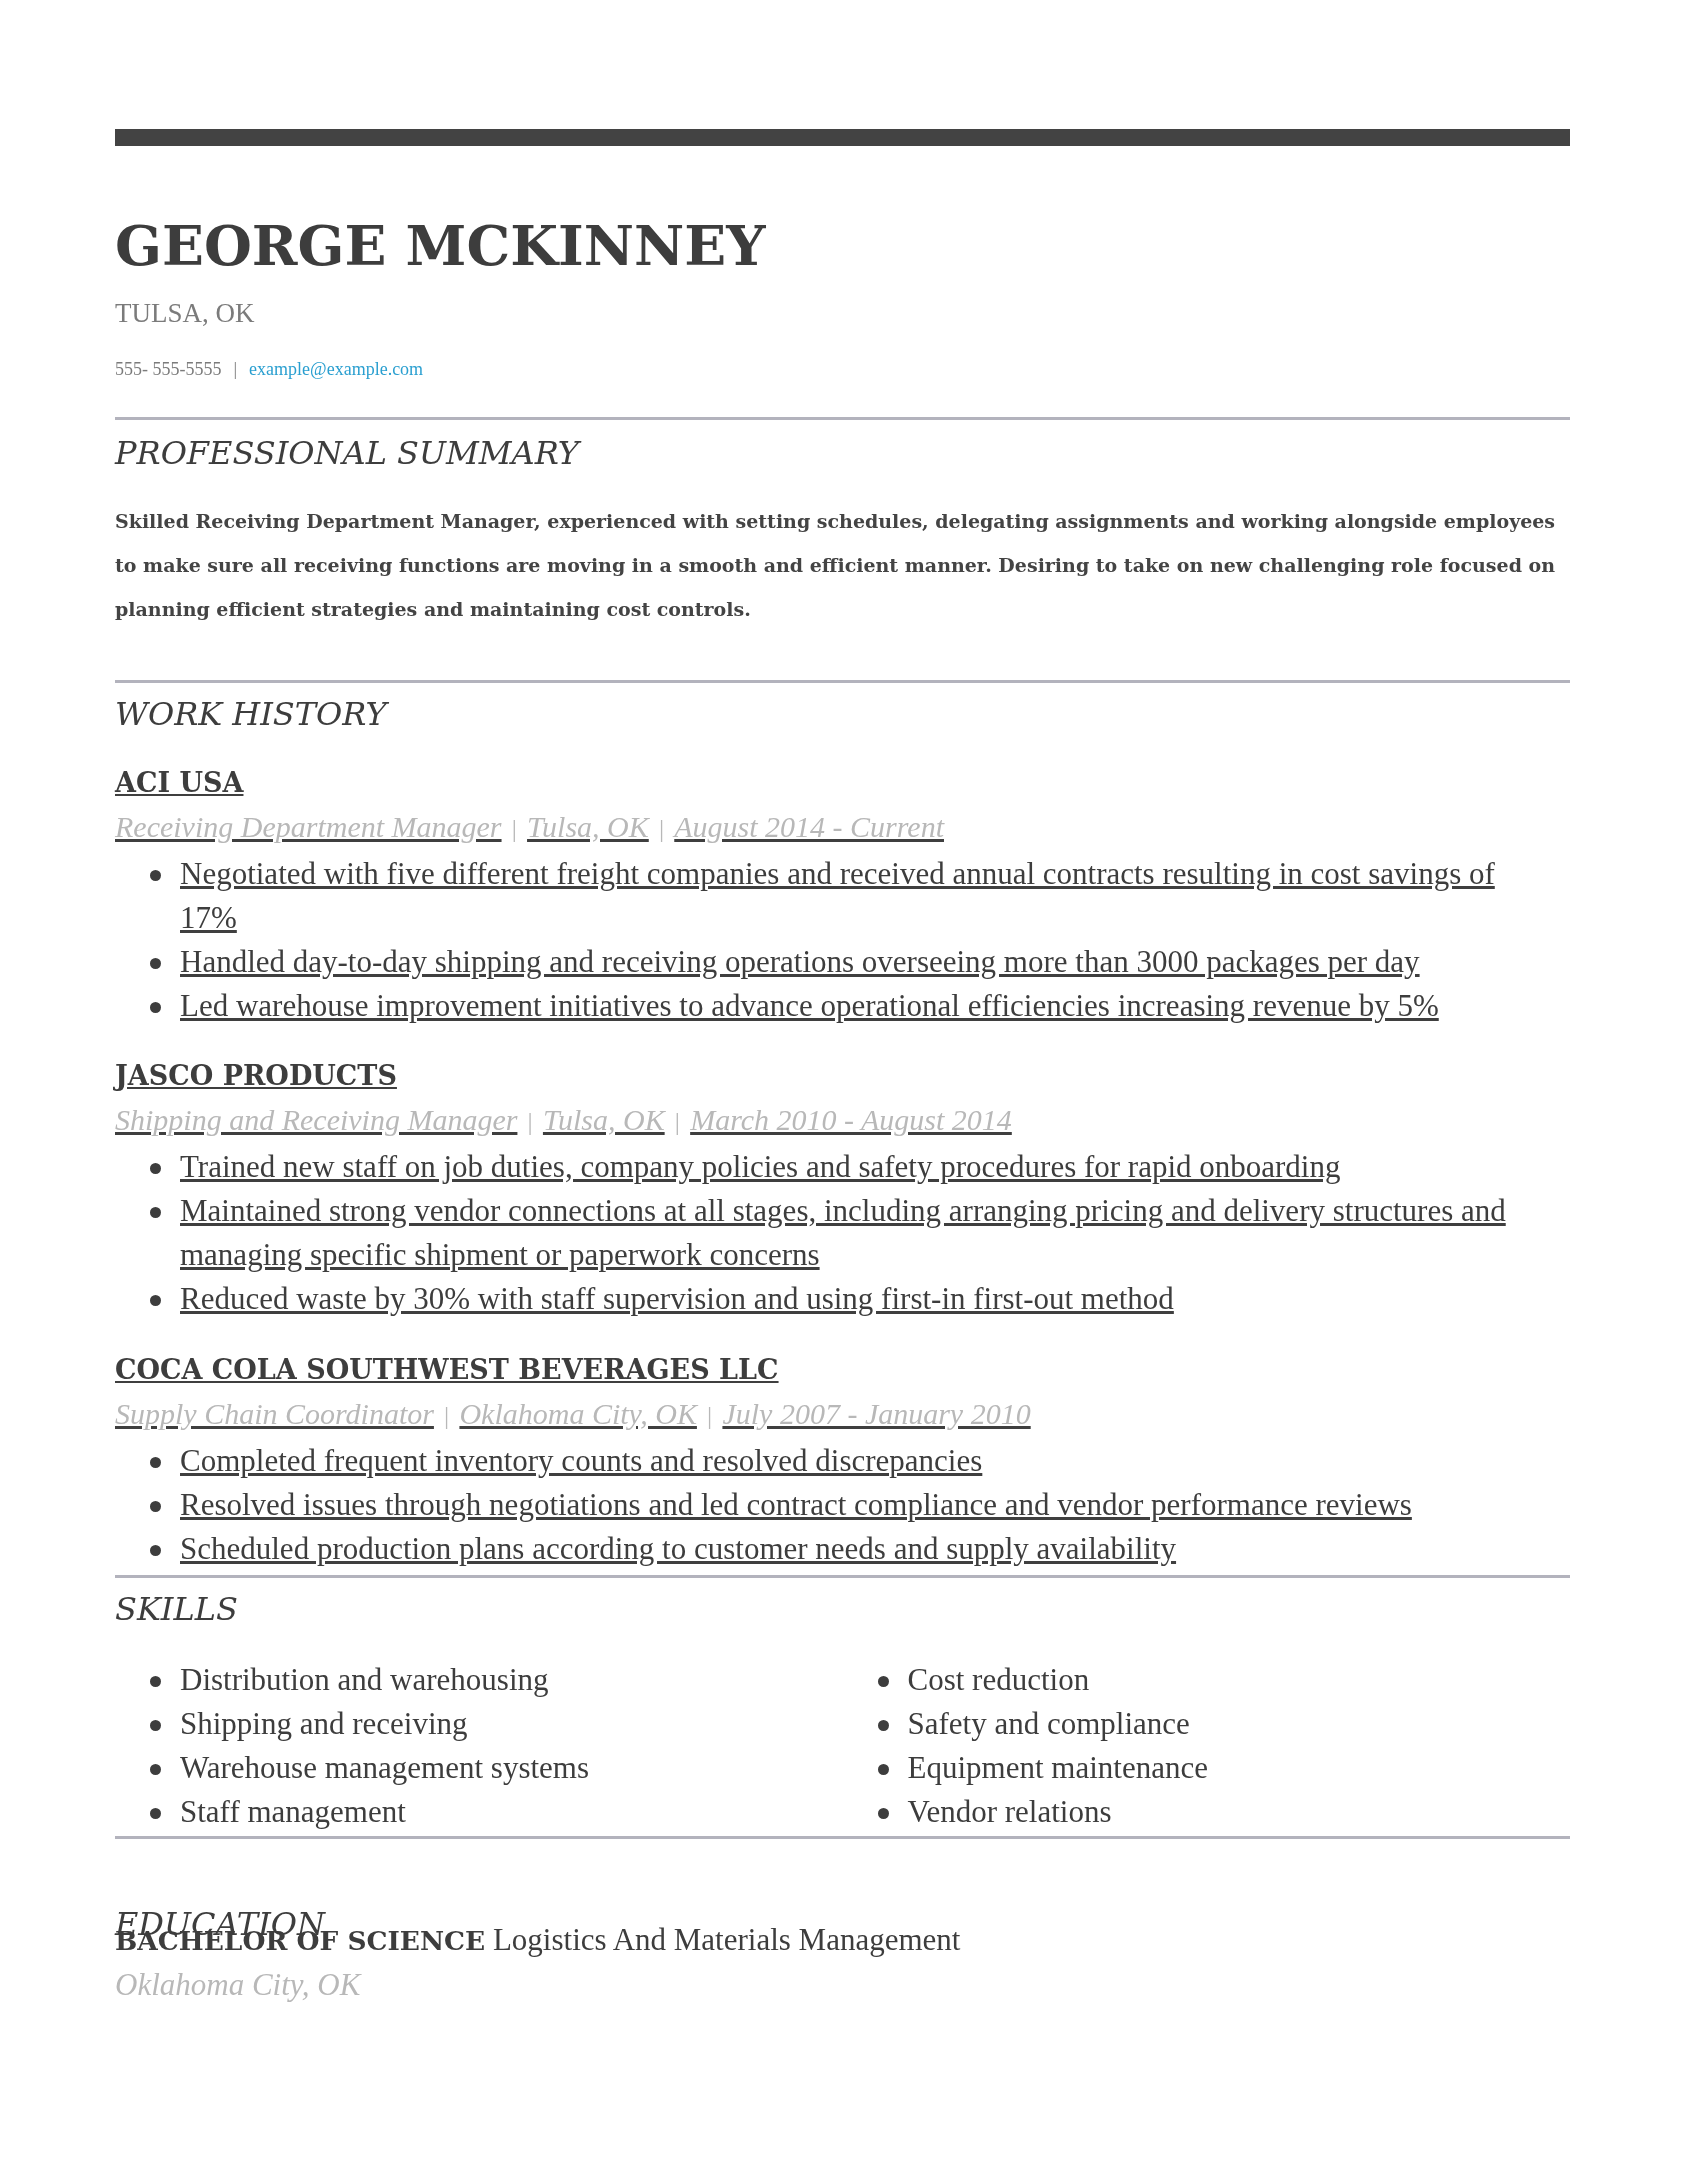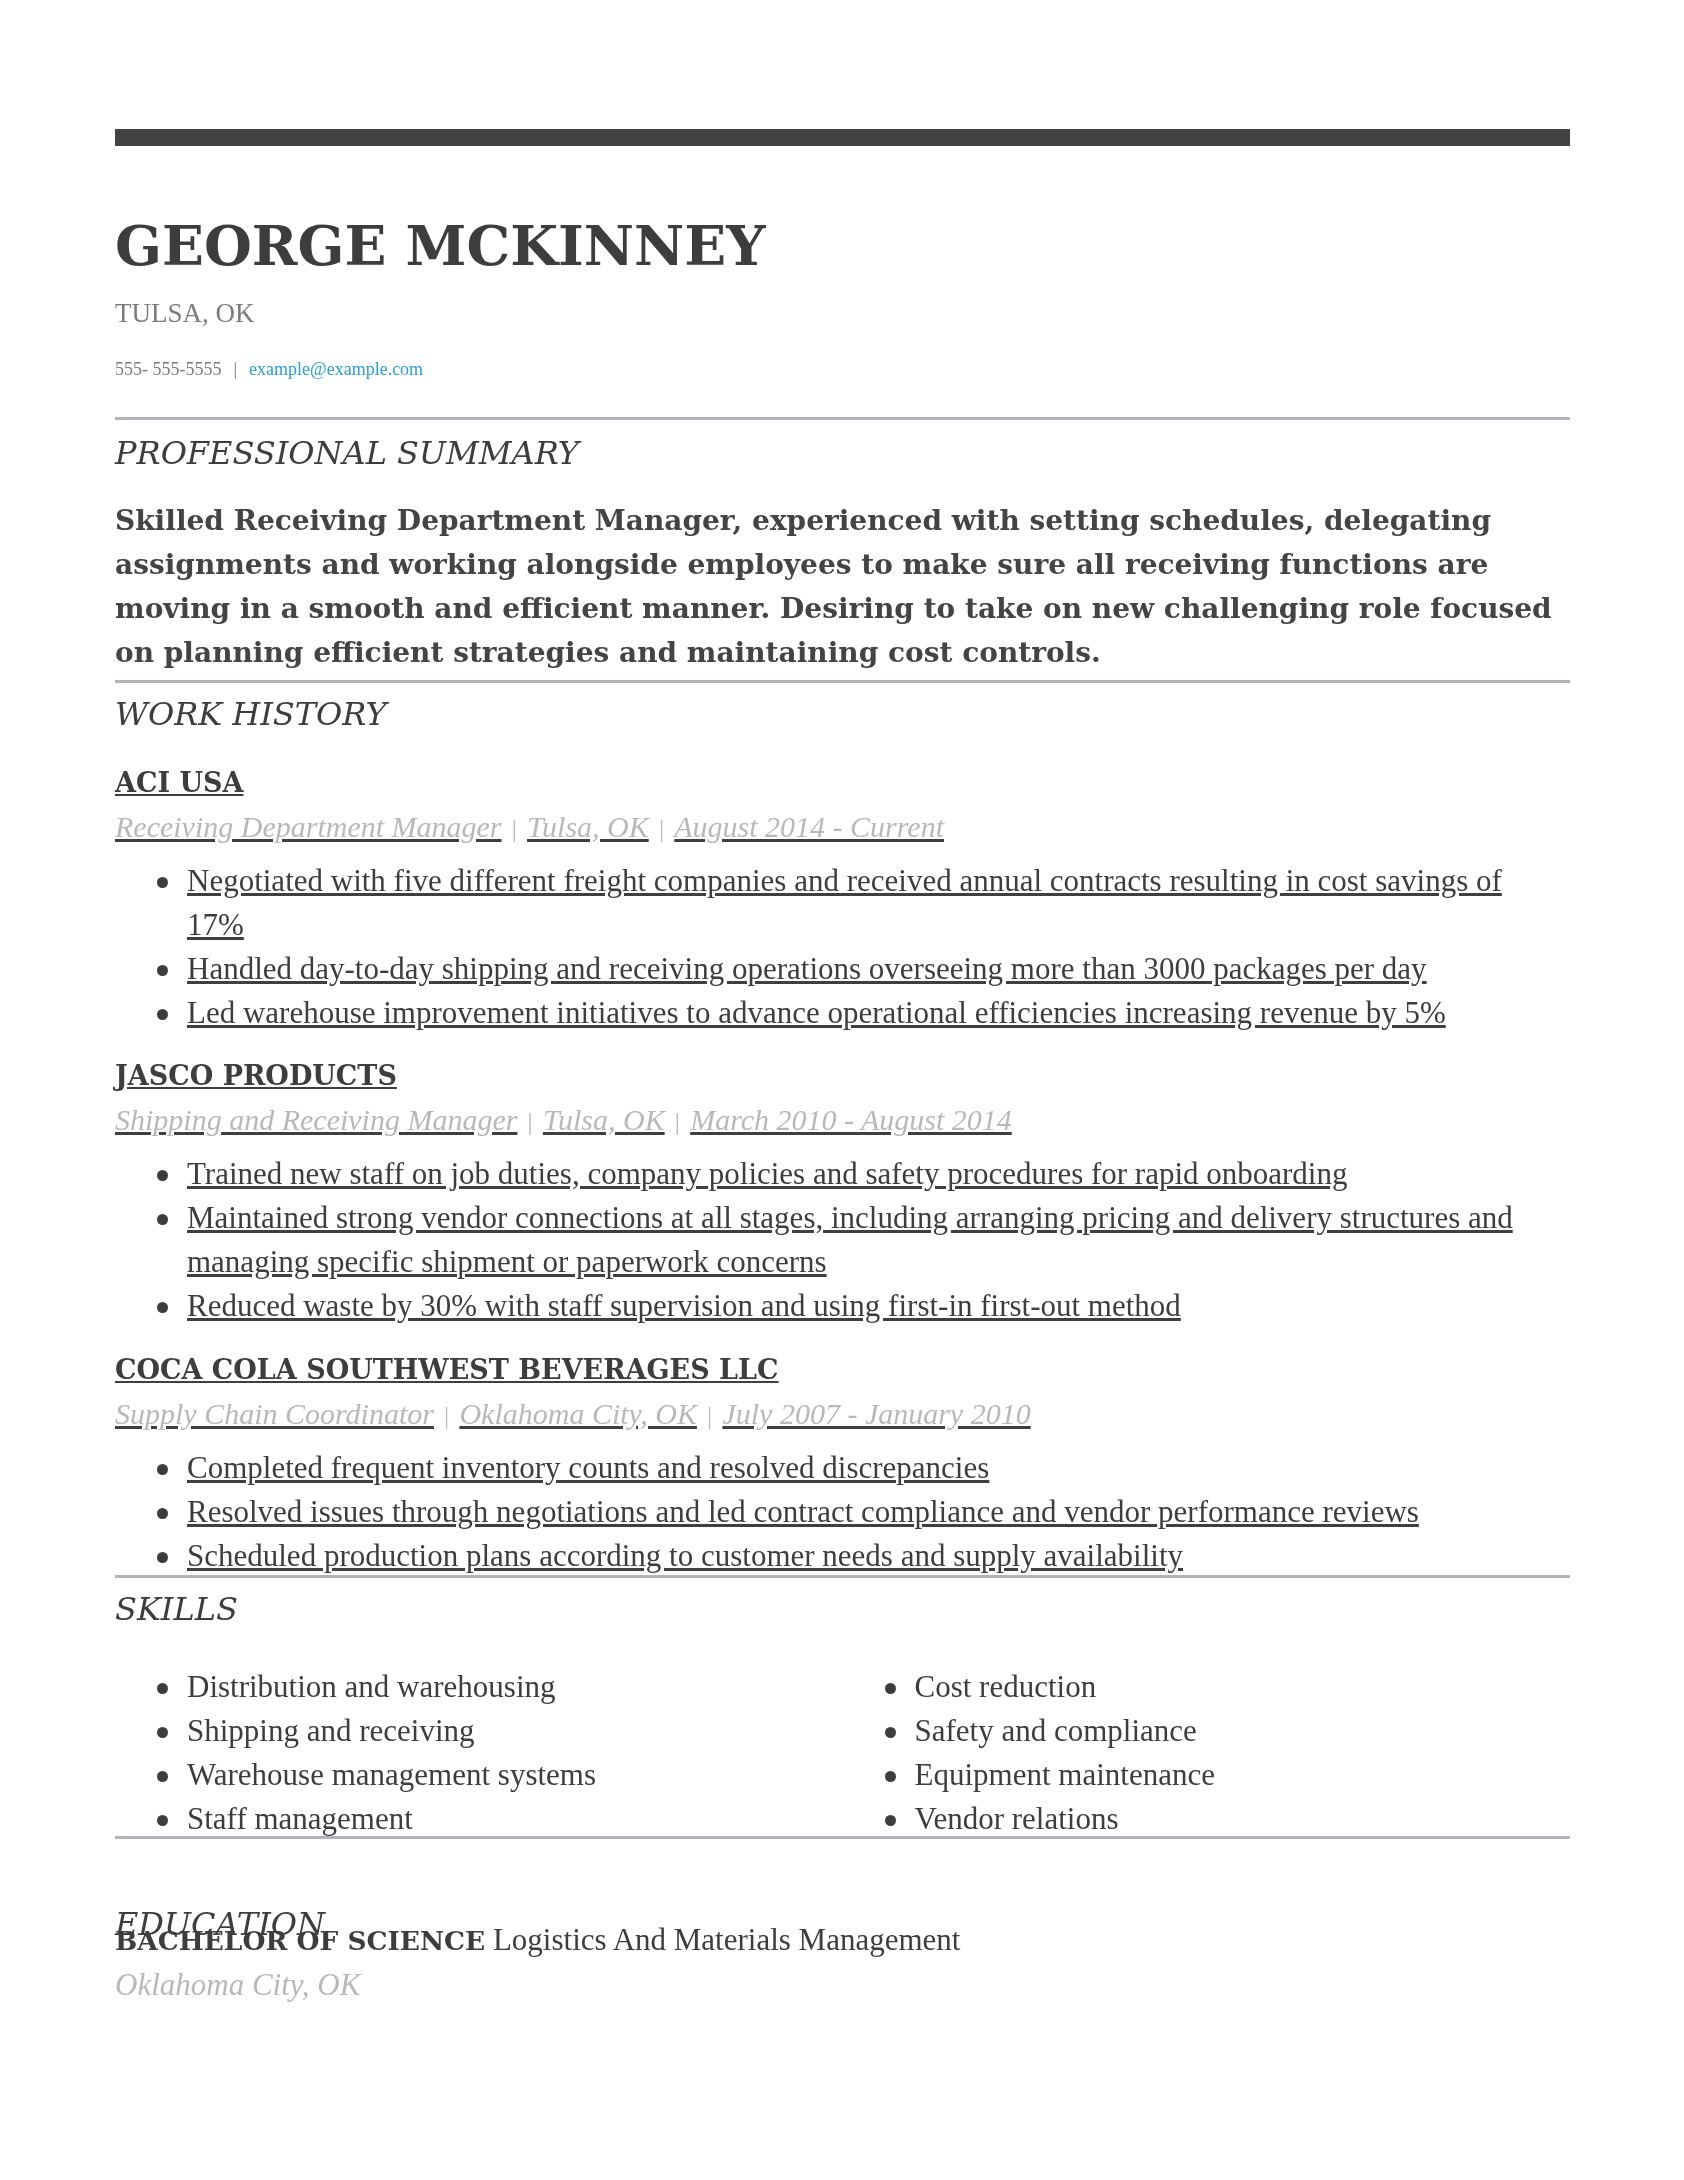--- a/index.html
+++ b/index.html
@@ -10,26 +10,26 @@
   .name { position: absolute; left: 0; top: 213px; margin: 0; font-family: "DejaVu Serif", serif;
           font-weight: bold; font-size: 55px; line-height: 65px; color: #3d3d3d; letter-spacing: 0px; white-space: nowrap; }
   .location { position: absolute; left: 0; top: 296px; font-size: 25px; line-height: 34px; color: #7b7b7b; font-family: "Liberation Serif", serif; font-size: 27px; }
   .contact { position: absolute; left: 0; top: 352px; font-size: 18px; line-height: 34px; color: #7b7b7b; font-family: "Liberation Serif", serif; white-space: nowrap; }
   .contact .sep { margin: 0 12px; color: #7b7b7b; }
   .contact .email { color: #2a9fd0; text-decoration: none; }
   .divider { position: absolute; left: 0; width: 1455px; height: 3.4px; background: #b3b3bd; }
   .section-title { position: absolute; left: 0; margin: 0; font-style: italic; font-weight: normal;
                    font-family: "DejaVu Serif", serif; font-size: 32px; line-height: 41px; color: #3d3d3d; white-space: nowrap; }
   .summary { position: absolute; left: 0; width: 1455px; font-family: "DejaVu Serif", serif; font-weight: bold;
-             font-size: 28px; line-height: 44px; color: #444; margin: 0; }
+             font-size: 19px; line-height: 44px; color: #444; margin: 0; }
   .job { position: absolute; left: 0; width: 1455px; text-decoration: underline; }
   .company { font-family: "DejaVu Serif", serif; font-weight: bold; font-size: 27px; line-height: 44px; color: #3d3d3d; margin: 0; white-space: nowrap; }
   .job-meta { font-family: "Liberation Serif", serif; font-style: italic; font-size: 30px; line-height: 44px; color: #b8b8b8; white-space: nowrap; }
   .job-meta .sep { margin: 0 10.2px; font-style: normal; font-size: 25.6px; }
-  ul.bullets { list-style: none; margin: 8px; padding: 0; }
+  ul.bullets { list-style: none; margin: 1px; padding: 0; }
   ul.bullets li { position: relative; padding-left: 64px; font-family: "Liberation Serif", serif; font-size: 31px; line-height: 44px; color: #3d3d3d; }
   ul.bullets li .dot { position: absolute; left: 34px; top: 18px; width: 11px; height: 11px; border-radius: 50%; background: #3d3d3d; }
   ul.bullets li .txt { display: block; width: 1346px; }
   .skills { position: absolute; left: 0; width: 1455px; display: flex; }
   .skills ul.bullets { width: 727px; }
   .edu { position: absolute; left: 0; width: 1455px; font-family: "Liberation Serif", serif; font-size: 31px; line-height: 44px; color: #3d3d3d; }
   .edu .degree { font-family: "DejaVu Serif", serif; font-weight: bold; font-size: 26.4px; }
   .edu .loc { color: #b8b8b8; font-style: italic; }
 </style>
 </head>

